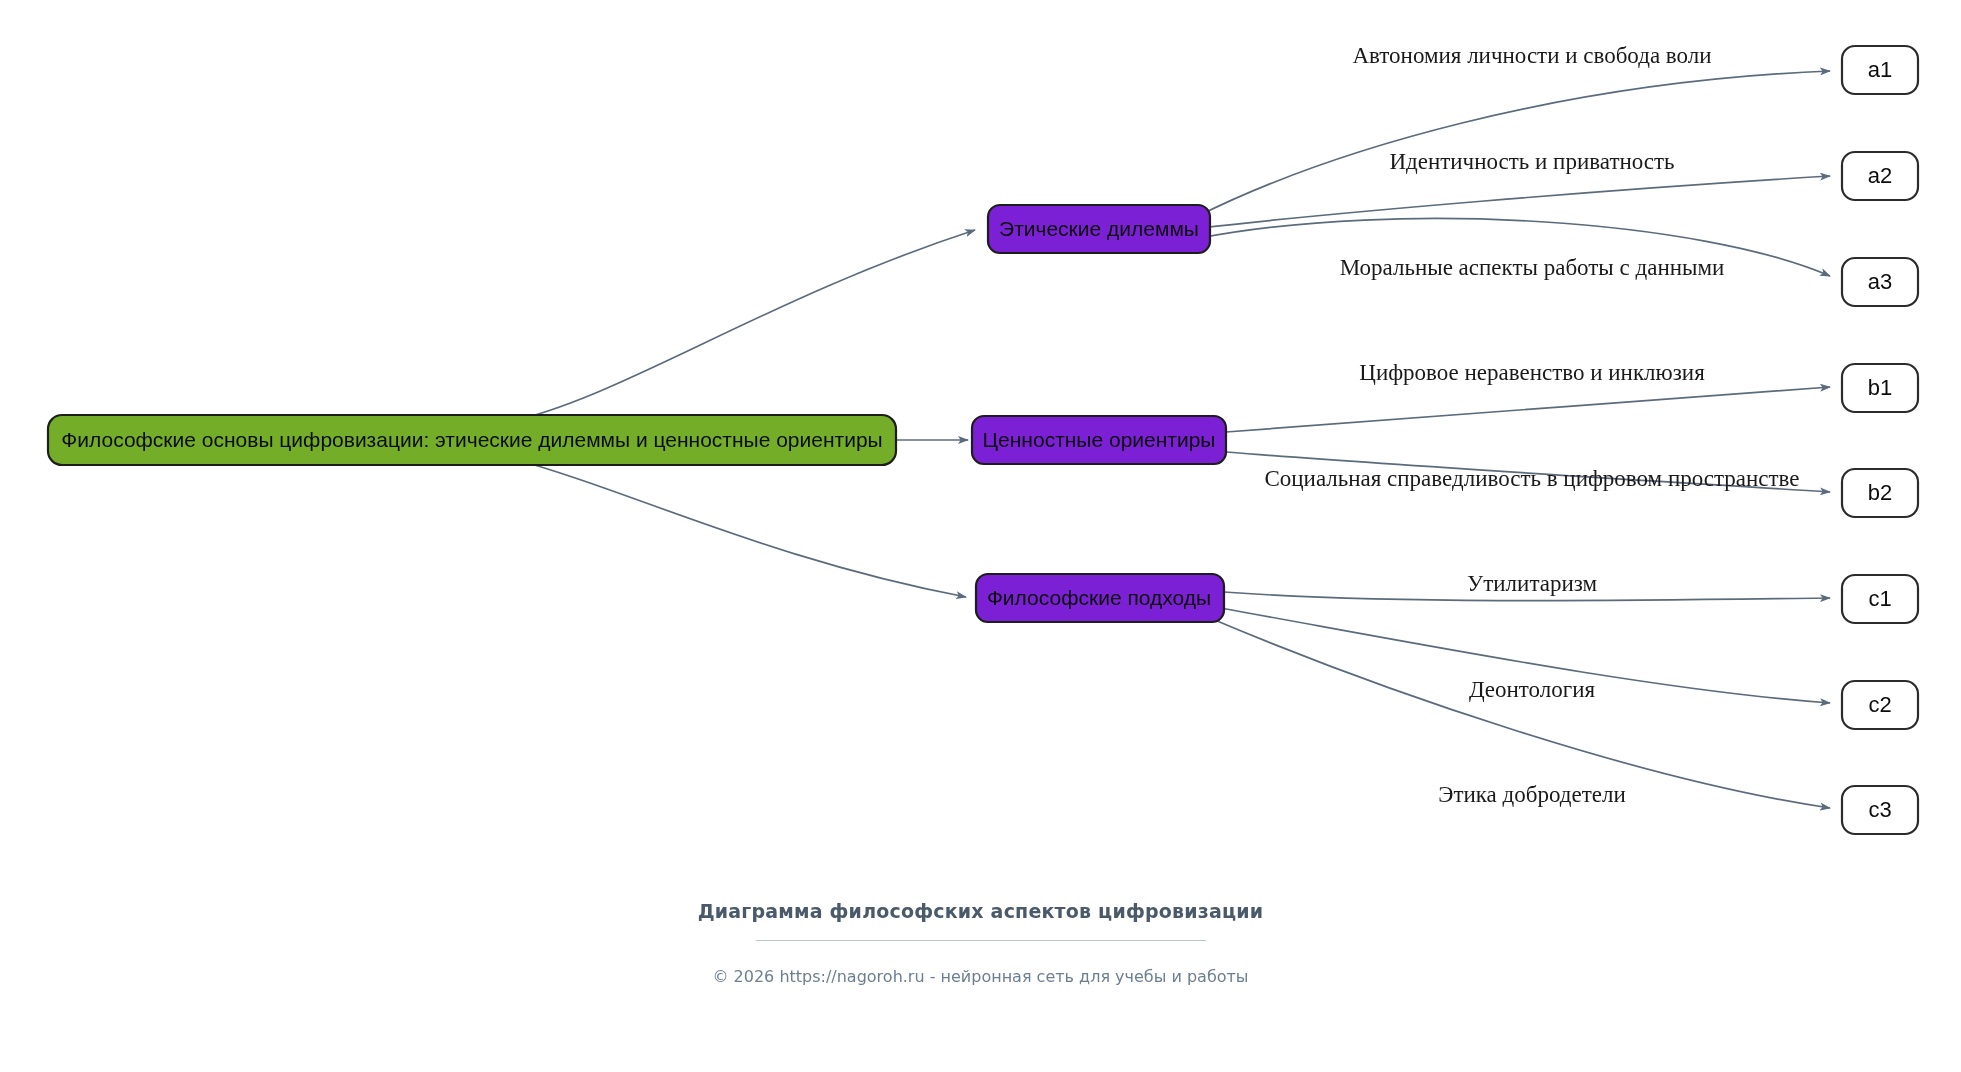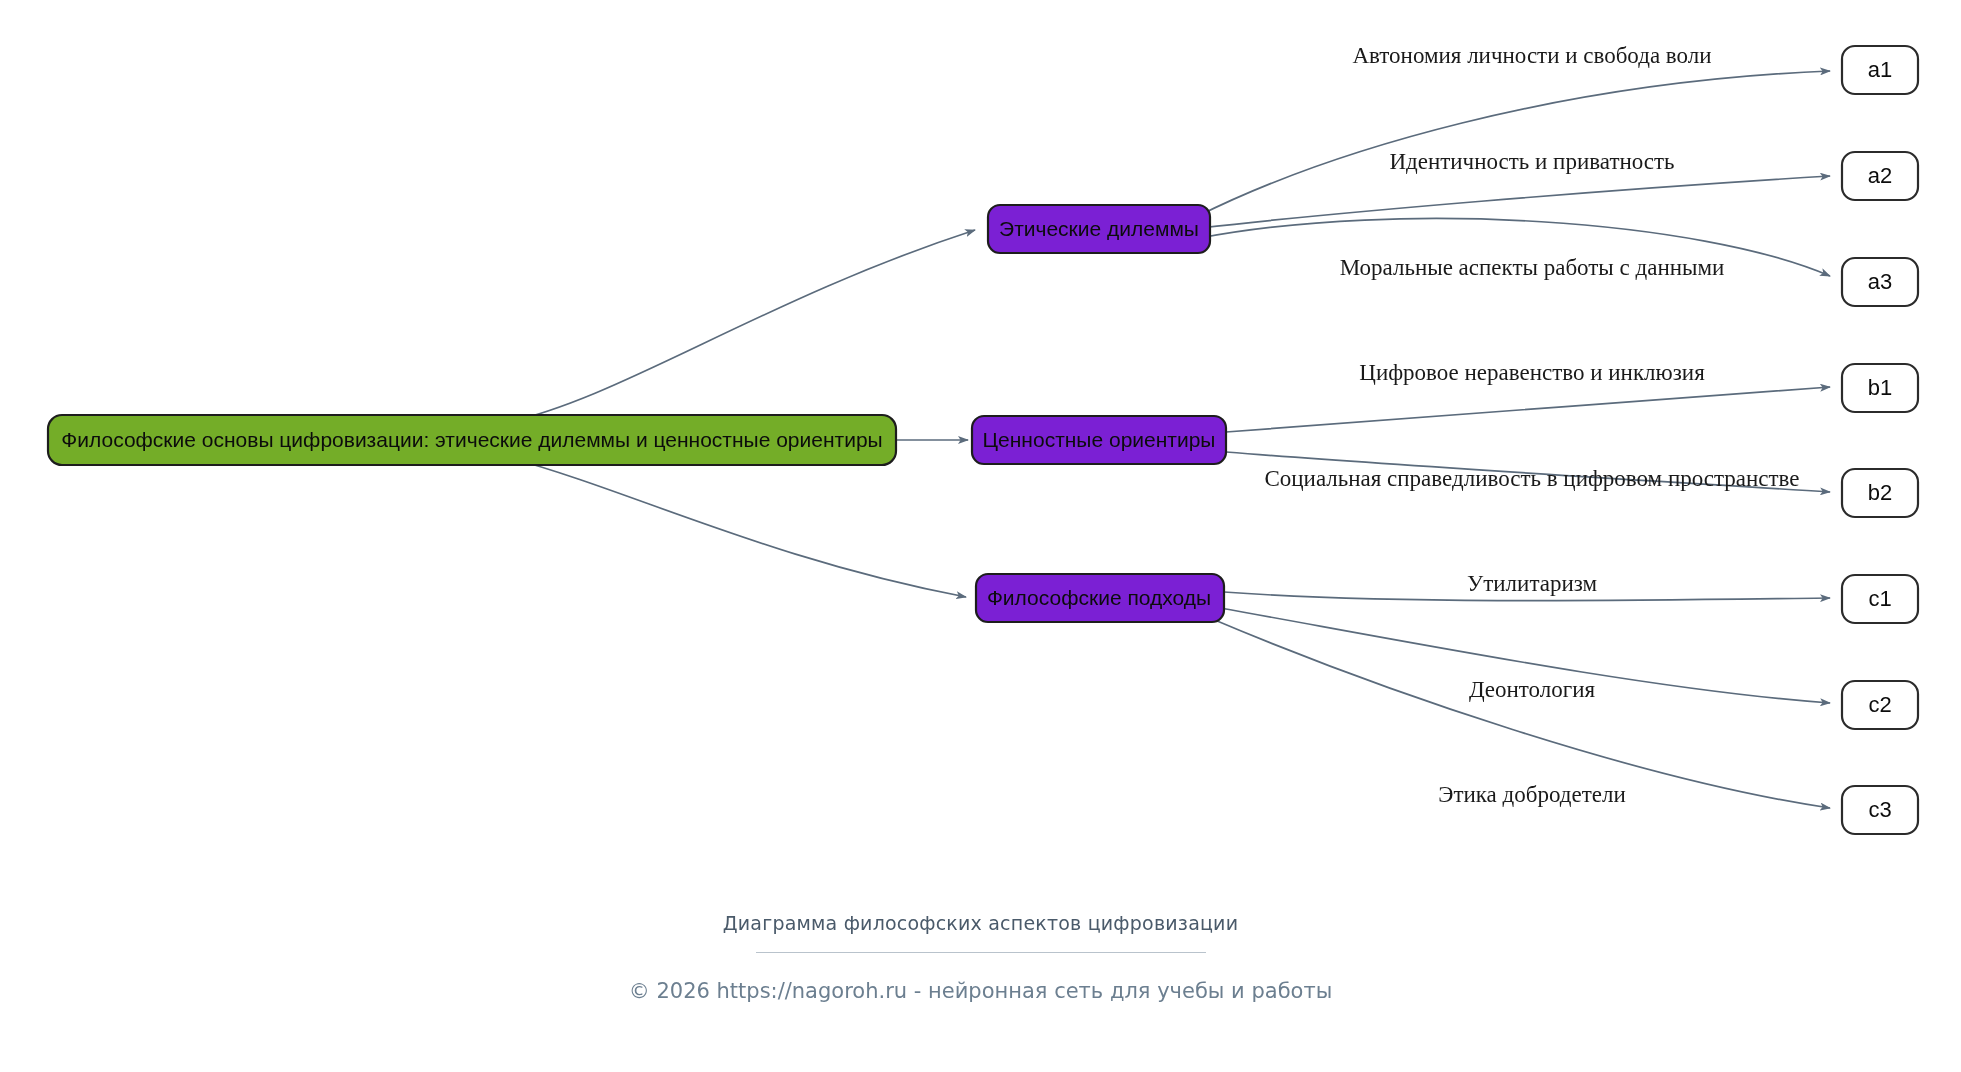--- a/index.html
+++ b/index.html
@@ -66,34 +66,34 @@
   .footer-block {
     position: absolute;
     left: 0;
     right: 0;
     top: 900px;
     text-align: center;
   }
   .footer-title {
     font-family: "DejaVu Sans", sans-serif;
     font-size: 19px;
-    font-weight: normal;
+    font-weight: bold;
     color: #4a5a6a;
     letter-spacing: 0.2px;
-    margin: 12px;
+    margin: 0;
   }
   .footer-rule {
     width: 450px;
     height: 1px;
     background: #b9c3cc;
     margin: 18px auto 0 auto;
   }
   .footer-credit {
     font-family: "DejaVu Sans", sans-serif;
-    font-size: 21px;
+    font-size: 16px;
     color: #6c7f90;
     margin: 26px 0 0 0;
   }
 </style>
 </head>
 <body>
 
 <svg id="mindmap-canvas" viewBox="0 0 1961 1072">
   <defs>
     <marker id="arrowhead" markerWidth="11" markerHeight="8" refX="10" refY="4" orient="auto" markerUnits="userSpaceOnUse">

